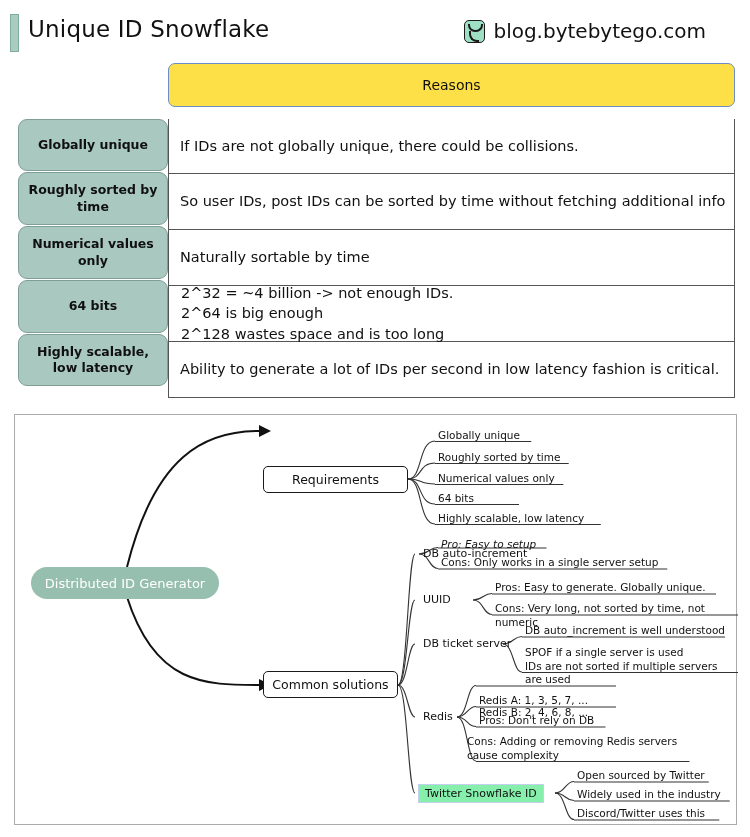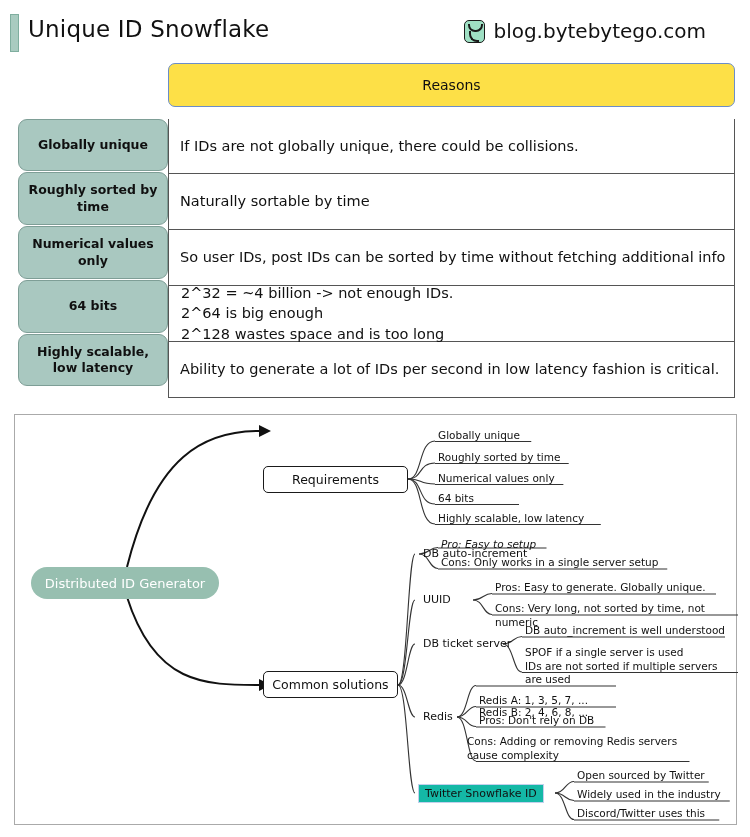--- a/index.html
+++ b/index.html
@@ -86,21 +86,21 @@
   }
   .mm-sub {
     position: absolute; font-size: 11px; color: #111; white-space: nowrap;
     line-height: 1.25;
   }
   .mm-leaf {
     position: absolute; font-size: 10.5px; color: #111; white-space: pre-line;
     line-height: 1.3;
   }
   .mm-hl {
-    position: absolute; background: #14b8a6; font-size: 11px; color: #111;
+    position: absolute; background: #86efac; font-size: 11px; color: #111;
     white-space: nowrap; padding: 2px 6px; border: 1px solid #c3d0ec;
   }
 </style>
 </head>
 <body>
 
 <div class="page">
 
   <div class="header">
     <div class="accent-bar"></div>
@@ -111,24 +111,24 @@
     </div>
   </div>
 
   <div class="table">
     <div class="thead">Reasons</div>
     <div class="tbody" id="tbody">
         <div class="trow" style="height: 55px;">
           <div class="tcell-text">If IDs are not globally unique, there could be collisions.</div>
         </div>
         <div class="trow" style="height: 56px;">
+          <div class="tcell-text">So user IDs, post IDs can be sorted by time without fetching additional info</div>
+        </div>
+        <div class="trow" style="height: 56px;">
           <div class="tcell-text"> Naturally sortable by time</div>
-        </div>
-        <div class="trow" style="height: 56px;">
-          <div class="tcell-text">So user IDs, post IDs can be sorted by time without fetching additional info</div>
         </div>
         <div class="trow" style="height: 56px; padding-left: 12px;">
           <div class="tcell-text">2^32 = ~4 billion -&gt; not enough IDs.
 2^64 is big enough
 2^128 wastes space and is too long</div>
         </div>
         <div class="trow" style="height: 55px;">
           <div class="tcell-text">Ability to generate a lot of IDs per second in low latency fashion is critical.</div>
         </div>
       </div>

